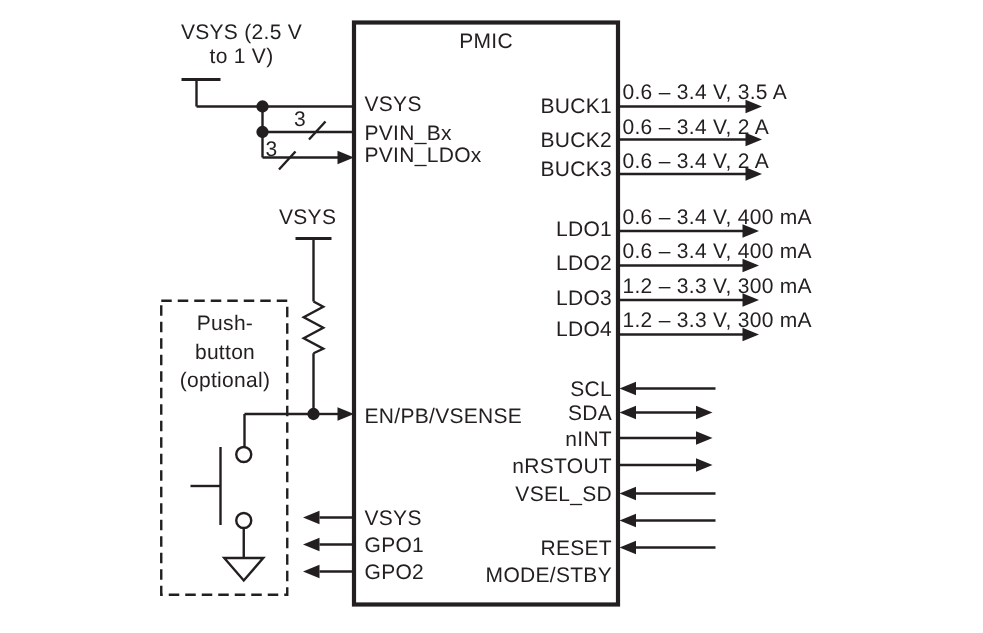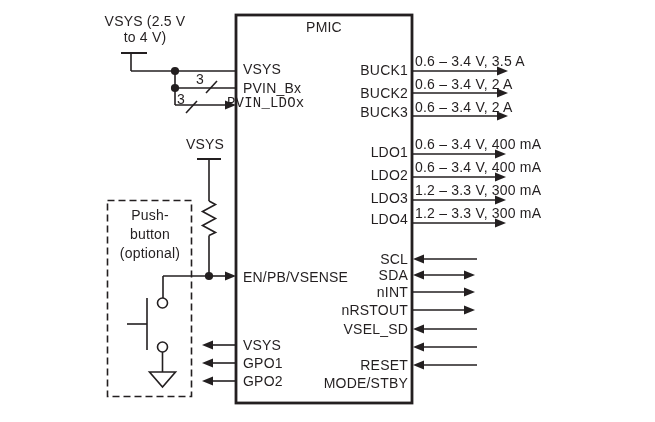--- a/index.html
+++ b/index.html
@@ -113,41 +113,41 @@
 
         <line x1="423" y1="347" x2="477" y2="347"></line>
         <polygon points="413,347 424,342.5 424,351.5" fill="#231f20" stroke="none"></polygon>
 
         <line x1="423" y1="365" x2="477" y2="365"></line>
         <polygon points="413,365 424,360.5 424,369.5" fill="#231f20" stroke="none"></polygon>
       </g>
     </g>
   </svg>
 
-  <div class="lbl ctr" style="left:92px;top:13px;width:106px;">
+  <div class="lbl ctr" style="left:108px;top:13px;width:106px;">
     <div>VSYS (2.5 V</div>
-    <div>to 4 V)</div>
+    <div>to 1 V)</div>
   </div>
 
   <div class="lbl" style="left:186px;top:136px;">VSYS</div>
 
   <div class="lbl" style="left:196px;top:71px;">3</div>
   <div class="lbl" style="left:177px;top:91px;">3</div>
 
   <div class="lbl ctr" style="left:108px;top:206px;width:84px;line-height:19px;">
     <div>Push-</div>
     <div>button</div>
     <div>(optional)</div>
   </div>
 
   <div class="lbl ctr" style="left:236px;top:19px;width:176px;">PMIC</div>
 
   <div class="lbl" style="left:243px;top:61px;">VSYS</div>
   <div class="lbl" style="left:243px;top:80px;">PVIN_Bx</div>
-  <div class="lbl" style="left:227px;top:95px;font-family:Liberation Mono, monospace;">PVIN_LDOx</div>
+  <div class="lbl" style="left:243px;top:95px;">PVIN_LDOx</div>
   <div class="lbl" style="left:243px;top:269px;">EN/PB/VSENSE</div>
   <div class="lbl" style="left:243px;top:337px;">VSYS</div>
   <div class="lbl" style="left:243px;top:355px;">GPO1</div>
   <div class="lbl" style="left:243px;top:373px;">GPO2</div>
 
   <div class="lbl rgt" style="right:247px;top:62px;">BUCK1</div>
   <div class="lbl rgt" style="right:247px;top:85px;margin-left:42px;">BUCK2</div>
   <div class="lbl rgt" style="right:247px;top:104px;">BUCK3</div>
   <div class="lbl rgt" style="right:247px;top:144px;">LDO1</div>
   <div class="lbl rgt" style="right:247px;top:167px;">LDO2</div>

